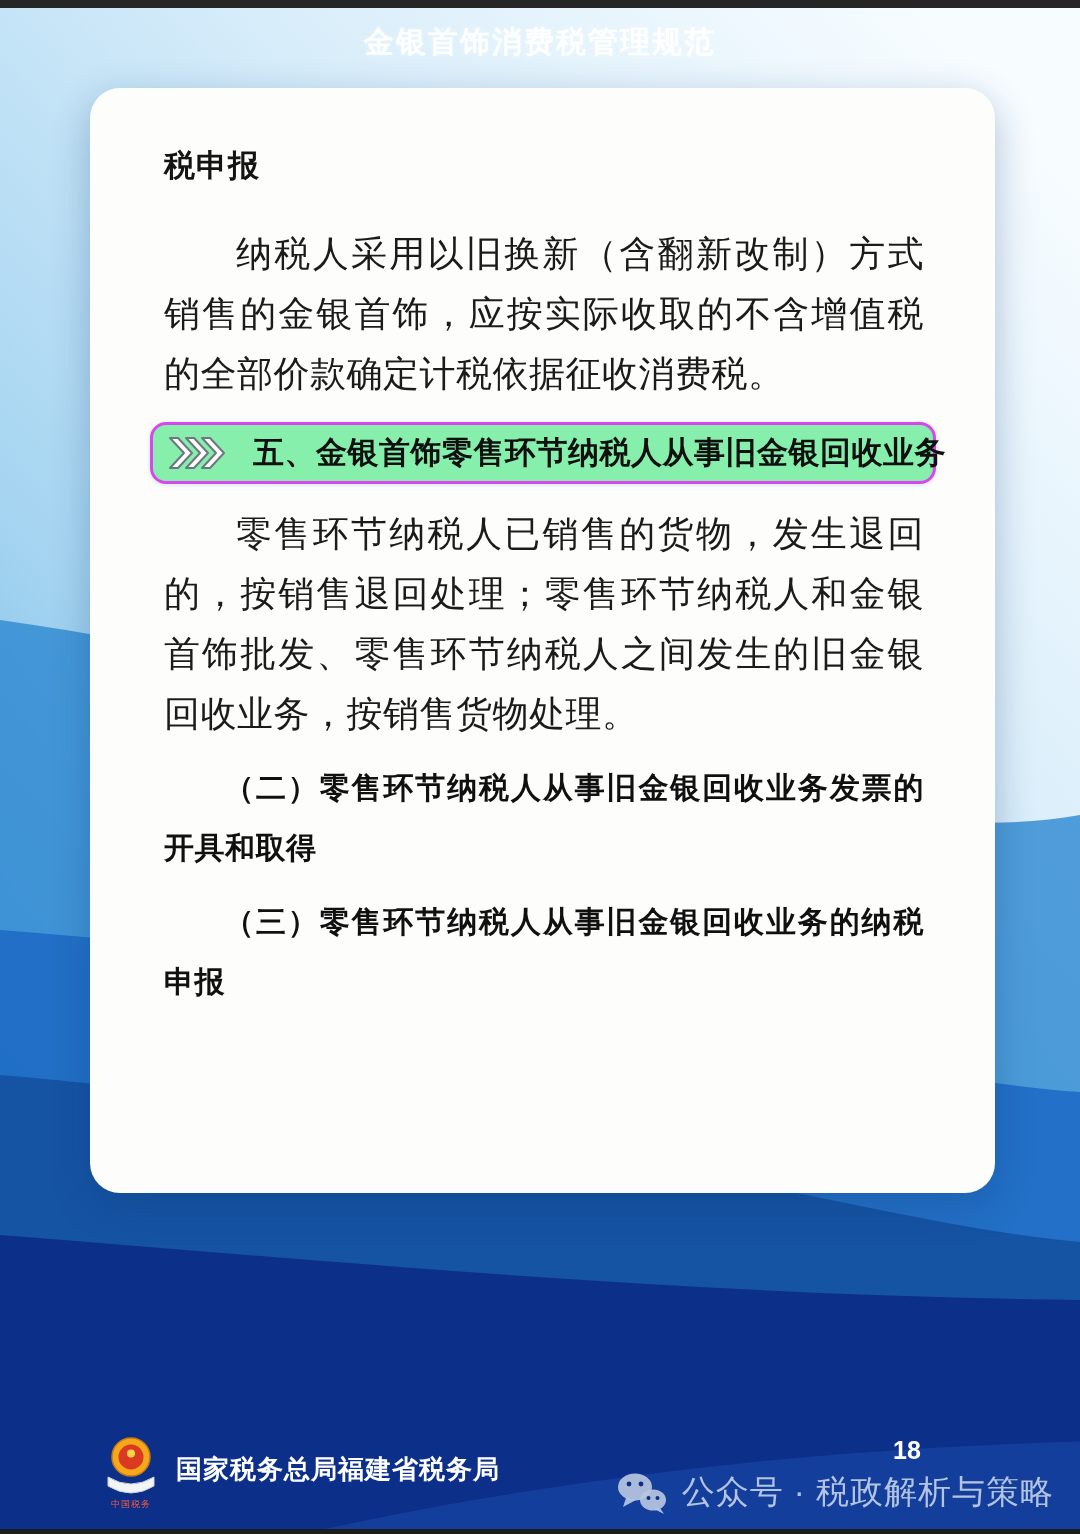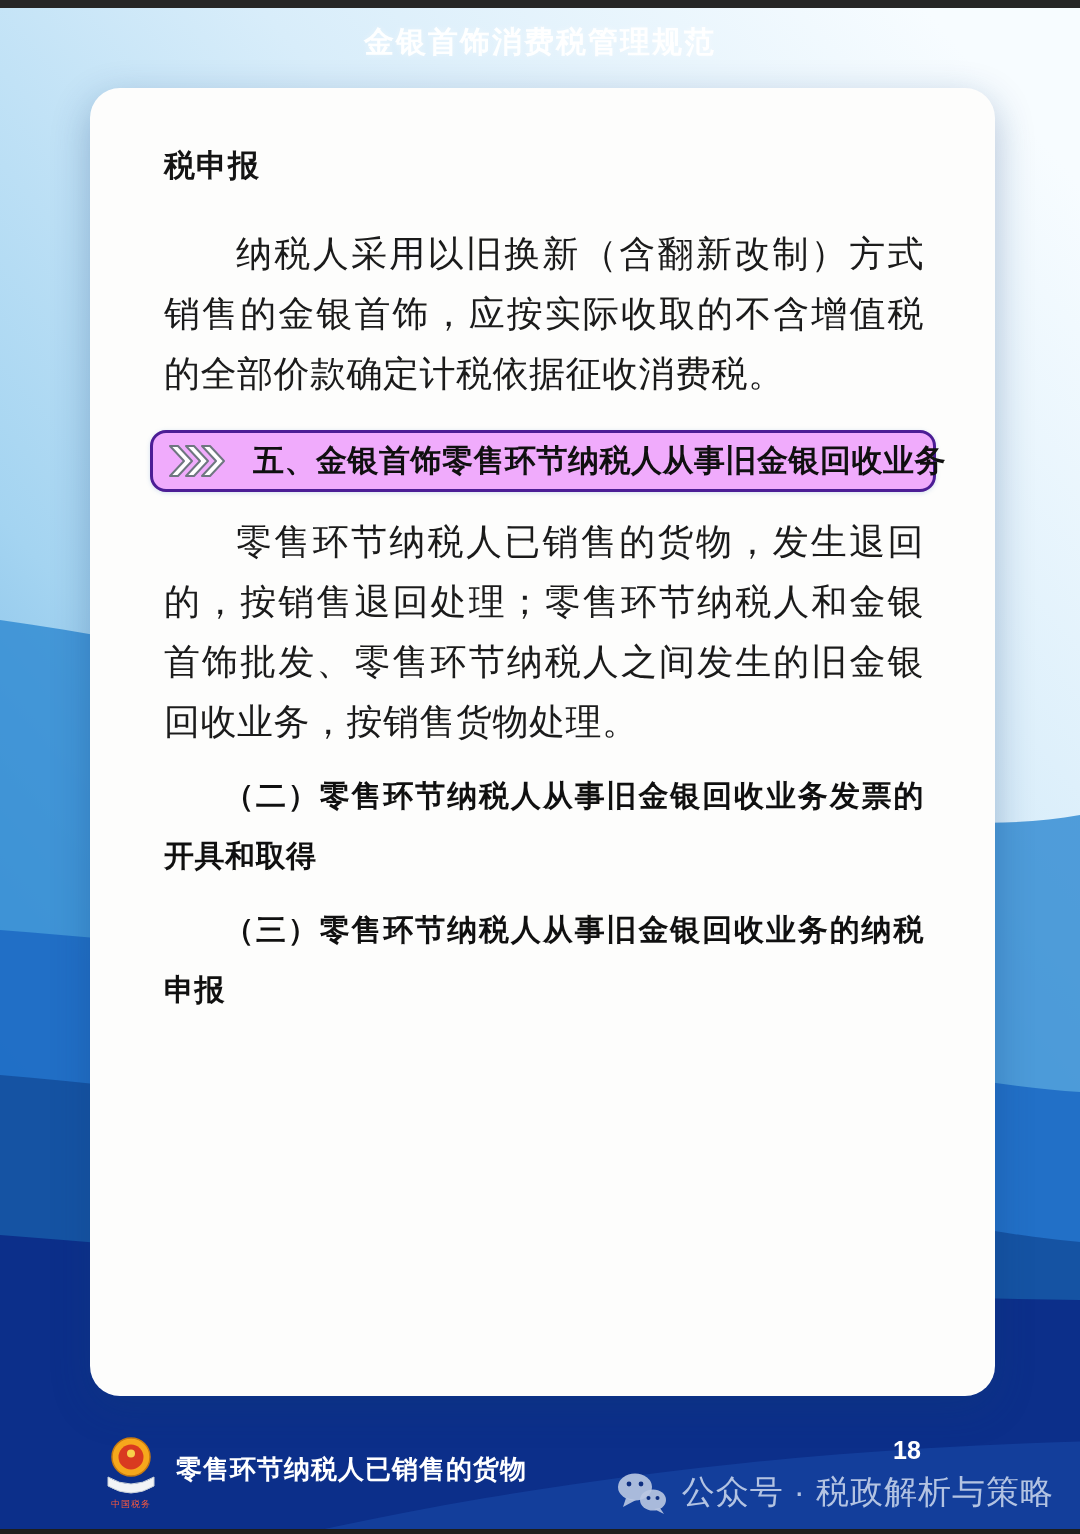--- a/index.html
+++ b/index.html
@@ -13,38 +13,38 @@
   .bottom-bar{position:absolute;bottom:0;left:0;right:0;height:5px;background:#1d1d1d;z-index:6;}
 
   .header-title{
     position:absolute;top:22px;left:0;width:100%;text-align:center;z-index:2;
     font-size:30px;letter-spacing:2px;color:rgba(255,255,255,.96);
     font-family:"Liberation Sans","DejaVu Sans",sans-serif;font-weight:bold;
     text-shadow:0 0 6px rgba(255,255,255,.4);
   }
 
   .card{
-    position:absolute;left:90px;top:88px;width:905px;height:1308px;z-index:3;
+    position:absolute;left:90px;top:88px;width:905px;height:1105px;z-index:3;
     background:#fdfdfc;border-radius:30px;
     box-shadow:0 12px 38px rgba(18,60,120,.30);
     box-sizing:border-box;padding:50px 71px 0 74px;overflow:hidden;
   }
   .intro-heading{
     font-size:31px;font-weight:bold;color:#141414;line-height:44px;
     margin:6px 0 36px;letter-spacing:1px;
   }
   .para{
     font-size:36px;line-height:60px;color:#1b1b1b;margin:0;
     text-align:justify;text-justify:inter-character;word-break:break-all;
     text-indent:2em;letter-spacing:.5px;
   }
   .section-box{
     display:flex;align-items:center;gap:20px;
-    border:3px solid #4c1d95;border-radius:16px;background:#f0abfc;
-    padding:7px 16px 7px 14px;margin:26px -12px 20px -14px;
+    border:3px solid #d946ef;border-radius:16px;background:#86efac;
+    padding:7px 16px 7px 14px;margin:18px -12px 20px -14px;
     box-shadow:0 1px 4px rgba(90,140,200,.25);
   }
   .section-box-title{
     font-size:31px;font-weight:bold;color:#101010;letter-spacing:.5px;white-space:nowrap;
   }
   .chevron-icon{flex:0 0 auto;display:block;}
   .sub-heading{
     font-size:30px;font-weight:bold;color:#101010;line-height:60px;
     text-indent:2em;text-align:justify;word-break:break-all;
     margin:14px 0 8px;letter-spacing:.5px;
@@ -123,21 +123,21 @@
   <div class="org">
     <div class="emblem-wrap">
       <svg width="56" height="62" viewBox="0 0 56 62">
         <circle cx="28" cy="21" r="19" fill="#f6a81c" stroke="#c87a10" stroke-width="1.5"></circle>
         <circle cx="28" cy="21" r="12.5" fill="#d93a20"></circle>
         <circle cx="28" cy="17.5" r="4" fill="#f8d24a"></circle>
         <path d="M5 41 Q28 55 51 41 L51 50 Q28 64 5 50 Z" fill="#f2f4f6" stroke="#c9d1d9" stroke-width="1"></path>
       </svg>
       <span class="emblem-caption">中国税务</span>
     </div>
-    <div class="org-name">零售环节纳税人已销售的货物</div>
+    <div class="org-name">国家税务总局福建省税务局</div>
   </div>
 
   <div class="page-num">18</div>
 
   <div class="watermark">
     <svg class="wechat-icon" width="52" height="44" viewBox="0 0 52 44">
       <g fill="currentColor">
         <ellipse cx="19" cy="16" rx="17" ry="13.5"></ellipse>
         <polygon points="10,27 7,36 20,29"></polygon>
         <ellipse cx="37" cy="29" rx="13" ry="10.5"></ellipse>

